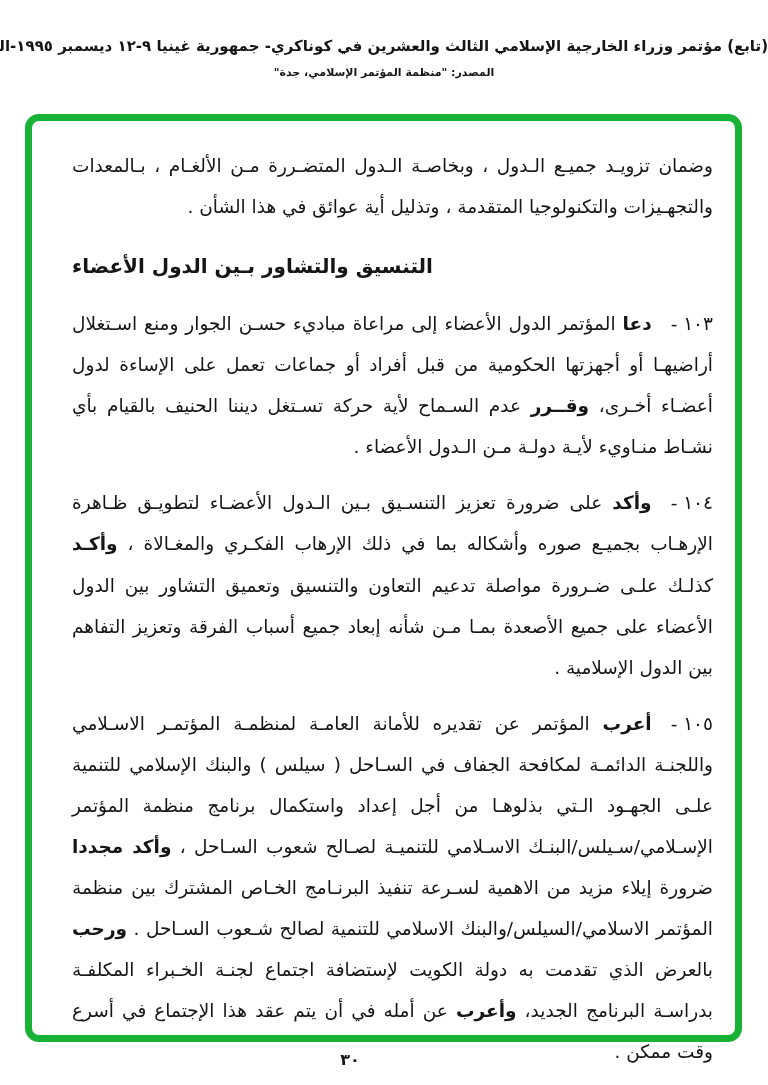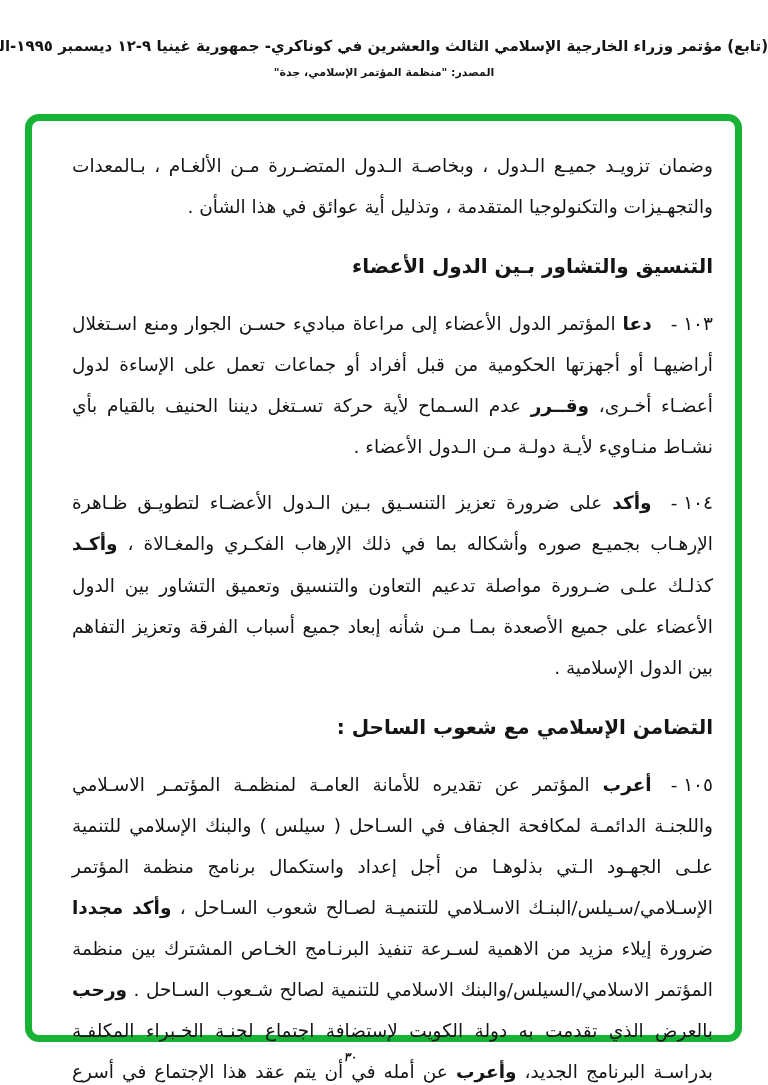--- a/index.html
+++ b/index.html
@@ -56,41 +56,40 @@
     font-size: 18.5px;
     line-height: 2.22;
     text-align: justify;
     text-justify: inter-word;
   }
   .para { margin: 0 0 15px 0; }
   .para:last-child { margin-bottom: 0; }
   .section-heading {
     font-weight: bold;
     font-size: 20px;
-    text-align: right;
+    text-align: left;
     margin: 24px 0 22px 0;
     line-height: 1.5;
   }
   .para-num {
     display: inline-block;
     margin-left: 19px; 
     white-space: nowrap;
   }
   .run.bold { font-weight: bold; }
 
   
   .page-number {
     position: absolute;
     top: 1050px;
     left: 0;
     width: 700px;
     text-align: center;
-    font-size: 12px;
+    font-size: 16px;
     font-weight: bold;
-    font-style: italic;
   }
 </style>
 </head>
 <body>
 
 <div class="page">
 
   <div class="header">
     <div class="header-line1">(تابع) مؤتمر وزراء الخارجية الإسلامي الثالث والعشرين في كوناكري- جمهورية غينيا ٩-١٢ ديسمبر ١٩٩٥-البيان الختامي</div>
     <div class="header-line2">المصدر: "منظمة المؤتمر الإسلامي، جدة"</div>
@@ -100,21 +99,20 @@
     <div class="doc-body">
 
       <p class="para"><span class="run">وضمان تزويـد جميـع الـدول ، وبخاصـة الـدول المتضـررة مـن الألغـام ، بـالمعدات والتجهـيزات والتكنولوجيا المتقدمة ، وتذليل أية عوائق في هذا الشأن .</span></p>
 
       <h2 class="section-heading">التنسيق والتشاور بـين الدول الأعضاء</h2>
 
       <p class="para"><span class="para-num">١٠٣ -</span><span><span class="run bold">دعا</span><span class="run"> المؤتمر الدول الأعضاء إلى مراعاة مباديء حسـن الجوار ومنع اسـتغلال أراضيهـا أو أجهزتها الحكومية من قبل أفراد أو جماعات تعمل على الإساءة لدول أعضـاء أخـرى، </span><span class="run bold">وقــرر</span><span class="run"> عدم السـماح لأية حركة تسـتغل ديننا الحنيف بالقيام بأي  نشـاط منـاويء لأيـة دولـة مـن الـدول الأعضاء .</span></span></p>
 
       <p class="para"><span class="para-num">١٠٤ -</span><span><span class="run bold">وأكد</span><span class="run"> على ضرورة تعزيز التنسـيق بـين الـدول الأعضـاء لتطويـق ظـاهرة الإرهـاب بجميـع صوره وأشكاله بما في ذلك الإرهاب  الفكـري والمغـالاة ، </span><span class="run bold">وأكـد</span><span class="run"> كذلـك علـى ضـرورة مواصلة تدعيم التعاون والتنسيق وتعميق التشاور بين الدول الأعضاء على جميع الأصعدة بمـا مـن شأنه إبعاد جميع أسباب الفرقة وتعزيز التفاهم بين الدول الإسلامية .</span></span></p>
 
-      <h2 class="section-heading">التضامن الإسلامي مع شعوب الساحل :</h2>
 
       <p class="para"><span class="para-num">١٠٥ -</span><span><span class="run bold">أعرب</span><span class="run"> المؤتمر عن تقديره للأمانة العامـة لمنظمـة المؤتمـر الاسـلامي واللجنـة الدائمـة لمكافحة الجفاف في السـاحل ( سيلس ) والبنك الإسلامي للتنمية علـى الجهـود الـتي بذلوهـا من أجل إعداد واستكمال برنامج منظمة المؤتمر الإسـلامي/سـيلس/البنـك الاسـلامي للتنميـة لصـالح شعوب السـاحل ، </span><span class="run bold">وأكد مجددا</span><span class="run"> ضرورة إيلاء مزيد من الاهمية لسـرعة تنفيذ البرنـامج الخـاص المشترك بين منظمة المؤتمر الاسلامي/السيلس/والبنك الاسلامي للتنمية لصالح شـعوب السـاحل . </span><span class="run bold">ورحب</span><span class="run"> بالعرض الذي تقدمت به دولة الكويت لإستضافة اجتماع لجنـة الخـبراء المكلفـة بدراسـة البرنامج الجديد، </span><span class="run bold">وأعرب</span><span class="run"> عن أمله في أن يتم عقد هذا الإجتماع في أسرع وقت ممكن .</span></span></p>
 
     </div>
   </div>
 
   <div class="page-number">٣٠</div>
 
 </div>
 

